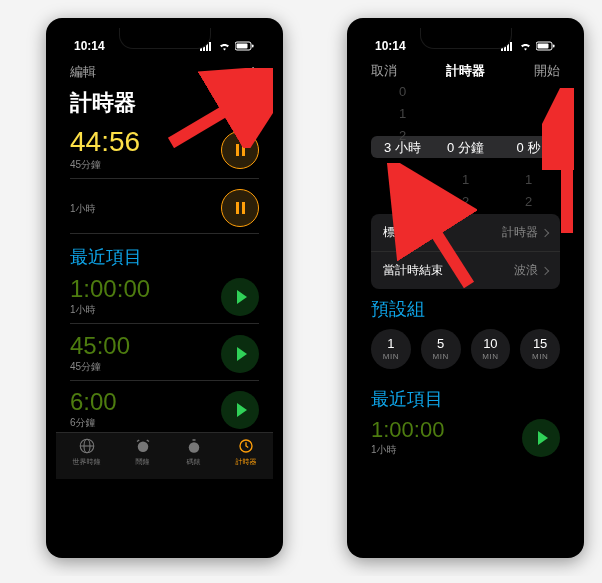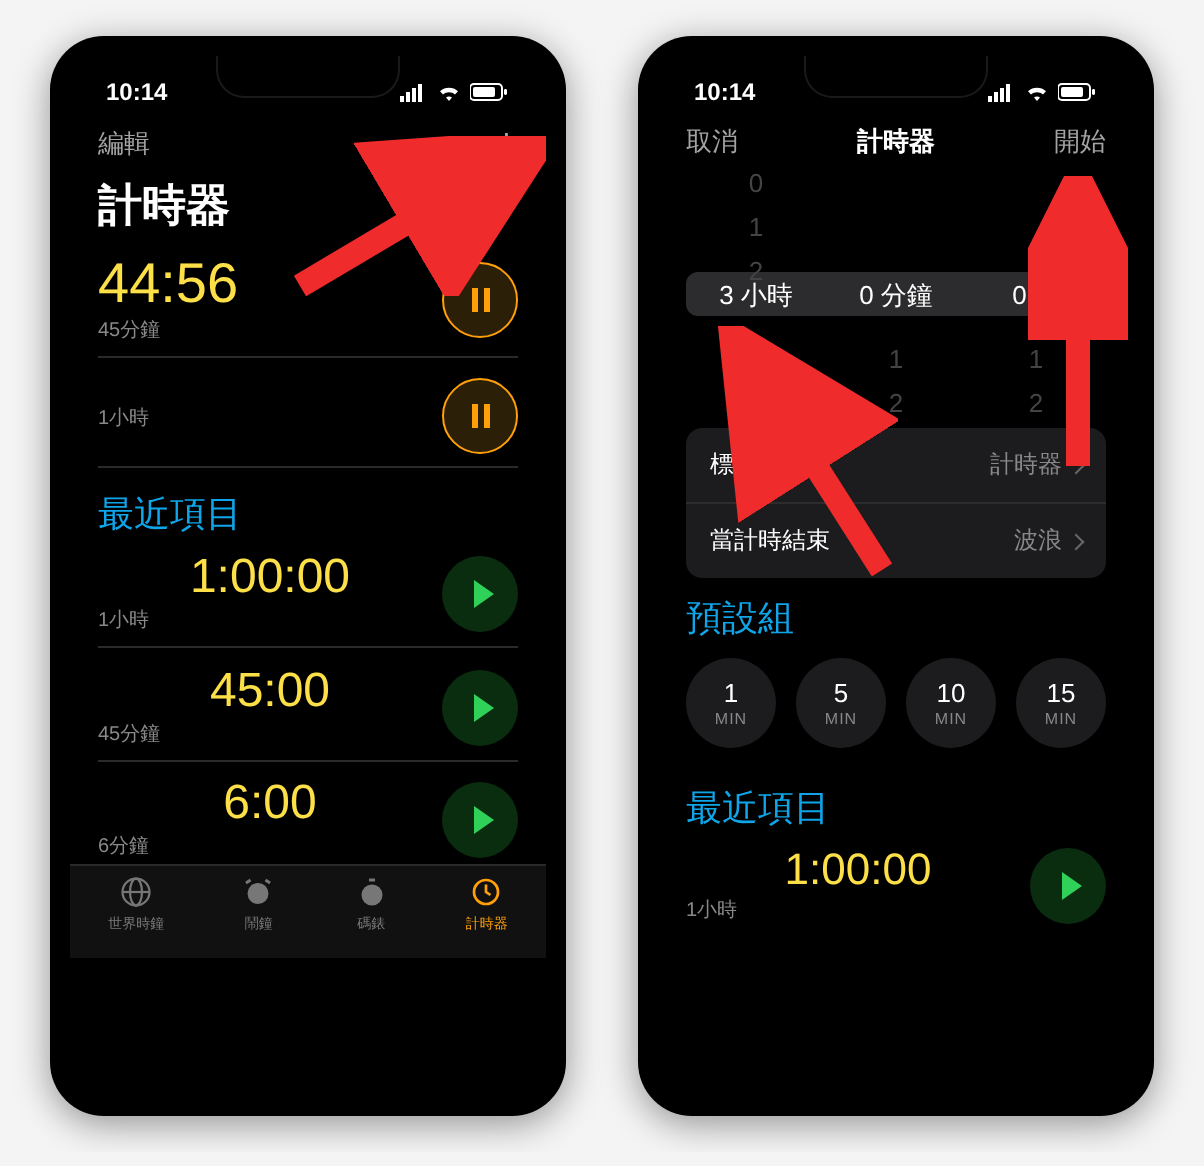--- a/index.html
+++ b/index.html
@@ -8,25 +8,26 @@
     background: #f4f4f4;
     font-family: -apple-system, "Helvetica Neue", Arial, sans-serif;
     display: flex;
     gap: 36px;
     justify-content: center;
   }
   .phone {
     width: 258px;
     height: 540px;
     background: #000;
-    border-radius: 27px;
+    border-radius: 16px;
     padding: 10px;
     box-shadow: 0 4px 18px rgba(0,0,0,0.4);
     position: relative;
     box-sizing: border-box;
+    margin-left: 28px;
   }
   .screen {
     width: 100%;
     height: 100%;
     background: #000;
     border-radius: 30px;
     overflow: hidden;
     position: relative;
     display: flex;
     flex-direction: column;
@@ -77,21 +78,21 @@
     align-items: center;
     padding: 6px 14px 2px 14px;
   }
   .timer-info { flex: 1; }
   .timer-time {
     font-size: 28px;
     font-weight: 300;
     color: #fde047;
     line-height: 1;
   }
-  .timer-time.dim { color: #fde047; font-size: 24px; text-align: center; }
+  .timer-time.dim { color: #4d7c0f; font-size: 24px; }
   .timer-sub { font-size: 10px; color: #888; margin-top: 2px; }
   .round-btn {
     width: 38px;
     height: 38px;
     border-radius: 50%;
     display: flex;
     align-items: center;
     justify-content: center;
     box-sizing: border-box;
   }

